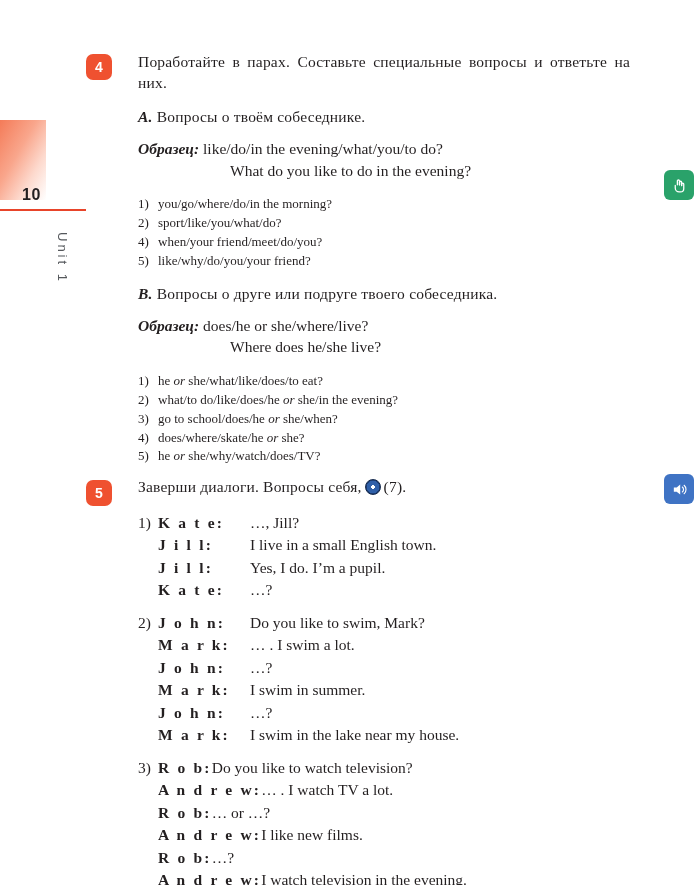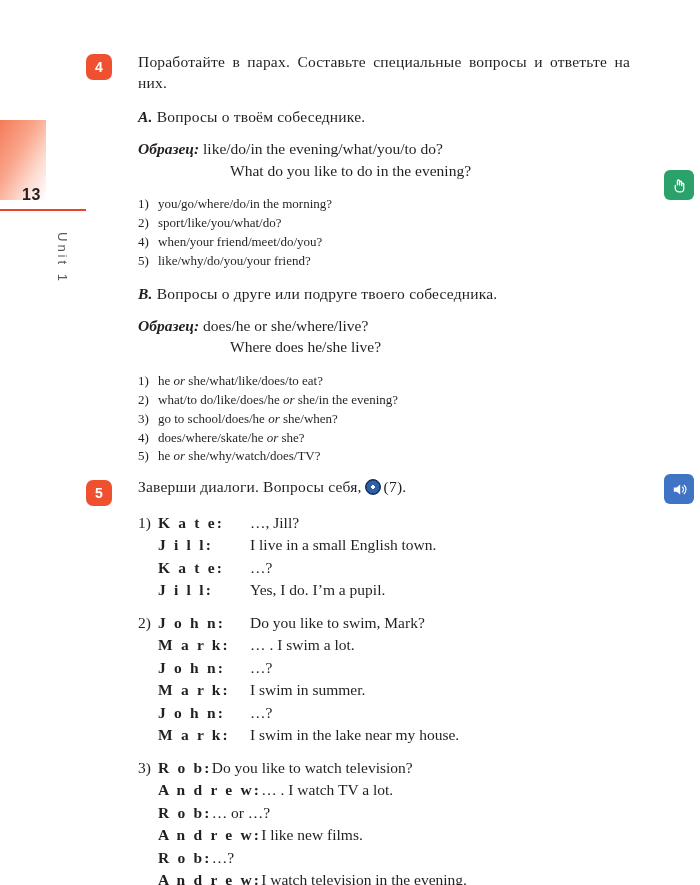--- a/index.html
+++ b/index.html
@@ -177,21 +177,21 @@
     display: inline-block;
     min-width: 92px;
   }
   .spk-col-wide { min-width: 104px; }
 </style>
 </head>
 <body>
 
 <div class="left-rail">
   <div class="rail-gradient top"></div>
-  <div class="page-number">13</div>
+  <div class="page-number">10</div>
   <div class="page-rule"></div>
   <div class="unit-label">Unit 1</div>
 </div>
 
 <div class="content">
 
   <div class="task" style="top:52px;">
     <div class="ex-badge" style="top:2px;">4</div>
 
     <div class="task-intro">Поработайте в парах. Составьте специальные вопросы и ответьте на них.</div>
@@ -239,22 +239,22 @@
 
     <div class="audio-line">
       <span>Заверши диалоги. Вопросы себя,</span><span class="cd-icon"></span><span>(7).</span>
     </div>
 
     <div class="dialogues">
 
       <div class="dlg">
         <div class="dlg-row"><span class="num">1)</span><span class="sp spk-col">K a t e:</span><span class="txt">…, Jill?</span></div>
         <div class="dlg-row"><span class="indent"></span><span class="sp spk-col">J i l l:</span><span class="txt">I live in a small English town.</span></div>
+        <div class="dlg-row"><span class="indent"></span><span class="sp spk-col">J i l l:</span><span class="txt">Yes, I do. I’m a pupil.</span></div>
         <div class="dlg-row"><span class="indent"></span><span class="sp spk-col">K a t e:</span><span class="txt">…?</span></div>
-        <div class="dlg-row"><span class="indent"></span><span class="sp spk-col">J i l l:</span><span class="txt">Yes, I do. I’m a pupil.</span></div>
       </div>
 
       <div class="dlg">
         <div class="dlg-row"><span class="num">2)</span><span class="sp spk-col">J o h n:</span><span class="txt">Do you like to swim, Mark?</span></div>
         <div class="dlg-row"><span class="indent"></span><span class="sp spk-col">M a r k:</span><span class="txt">… . I swim a lot.</span></div>
         <div class="dlg-row"><span class="indent"></span><span class="sp spk-col">J o h n:</span><span class="txt">…?</span></div>
         <div class="dlg-row"><span class="indent"></span><span class="sp spk-col">M a r k:</span><span class="txt">I swim in summer.</span></div>
         <div class="dlg-row"><span class="indent"></span><span class="sp spk-col">J o h n:</span><span class="txt">…?</span></div>
         <div class="dlg-row"><span class="indent"></span><span class="sp spk-col">M a r k:</span><span class="txt">I swim in the lake near my house.</span></div>
       </div>

